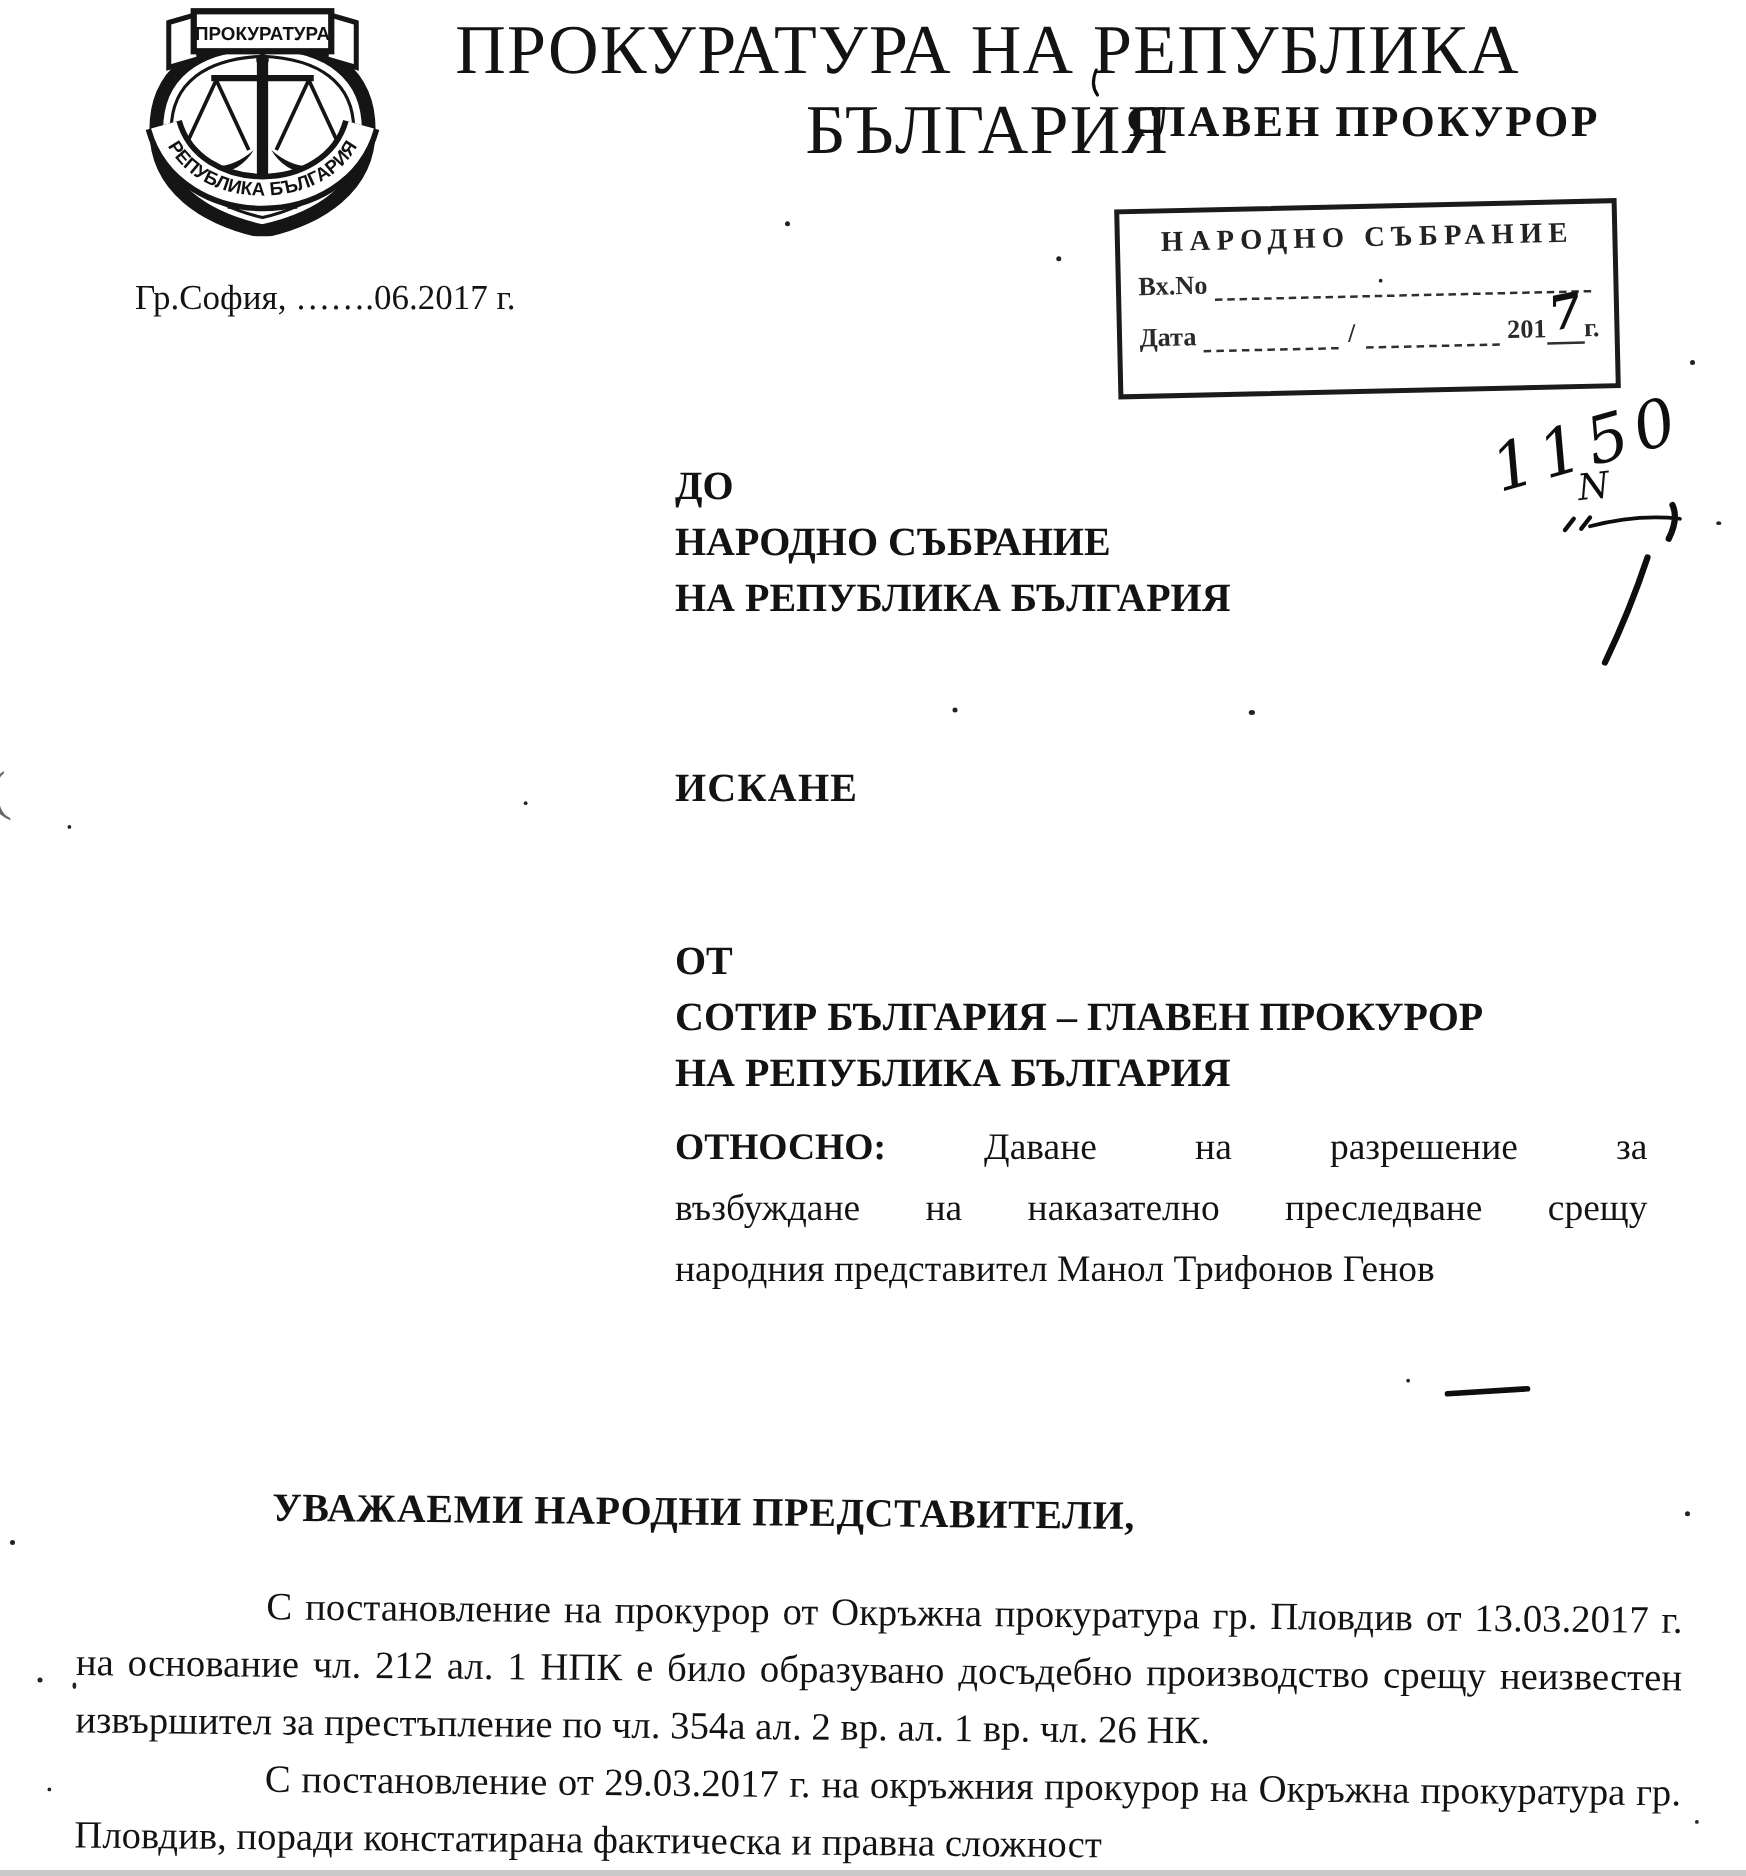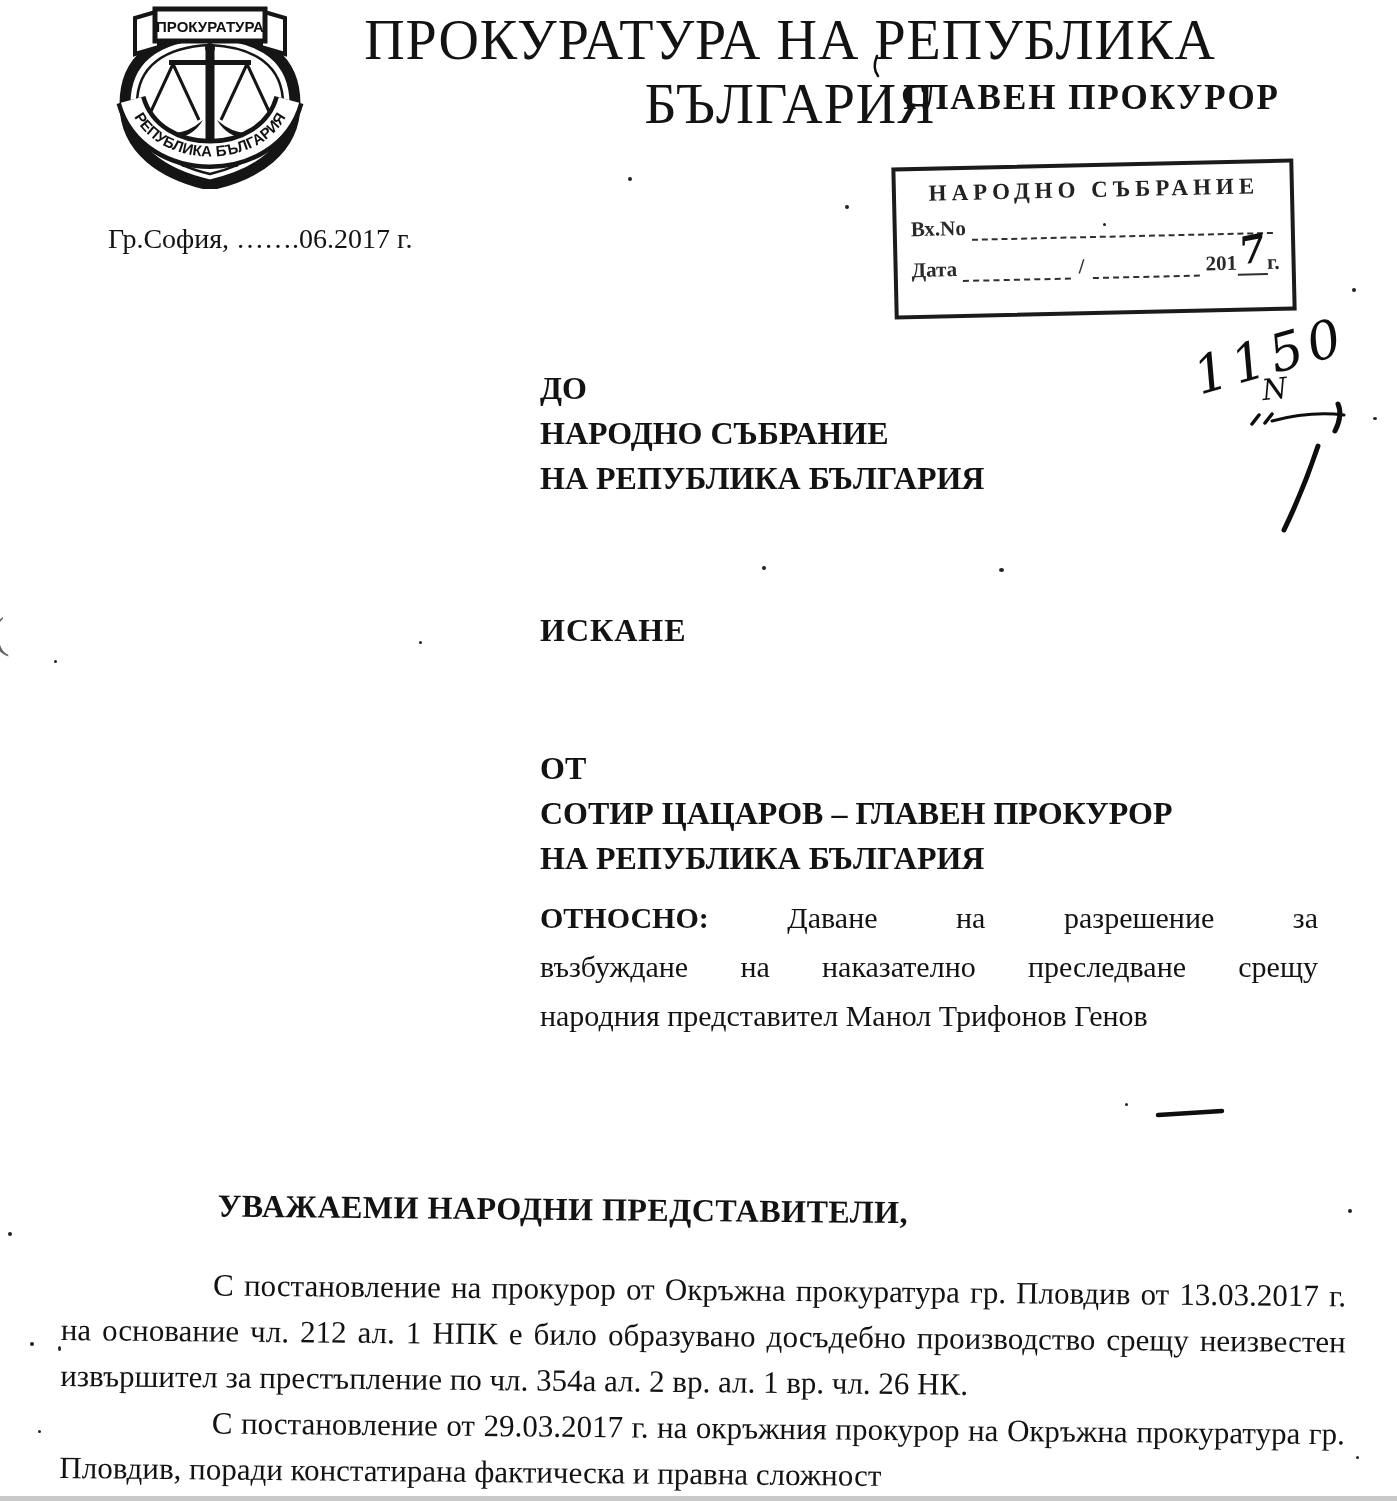--- a/index.html
+++ b/index.html
@@ -131,21 +131,21 @@
   <div class="recipient">
     <div>ДО</div>
     <div>НАРОДНО СЪБРАНИЕ</div>
     <div>НА РЕПУБЛИКА БЪЛГАРИЯ</div>
   </div>
 
   <div class="doc-type">ИСКАНЕ</div>
 
   <div class="sender">
     <div>ОТ</div>
-    <div>СОТИР ЦАЦАРОВ – ГЛАВЕН ПРОКУРОР</div>
+    <div>СОТИР БЪЛГАРИЯ – ГЛАВЕН ПРОКУРОР</div>
     <div>НА РЕПУБЛИКА БЪЛГАРИЯ</div>
   </div>
 
   <div class="subject">
     <div class="jline">
       <span class="label">ОТНОСНО:</span>
       <span>Даване на разрешение за</span>
     </div>
     <div class="jline">възбуждане на наказателно преследване срещу</div>
     <div>народния представител Манол Трифонов Генов</div>

